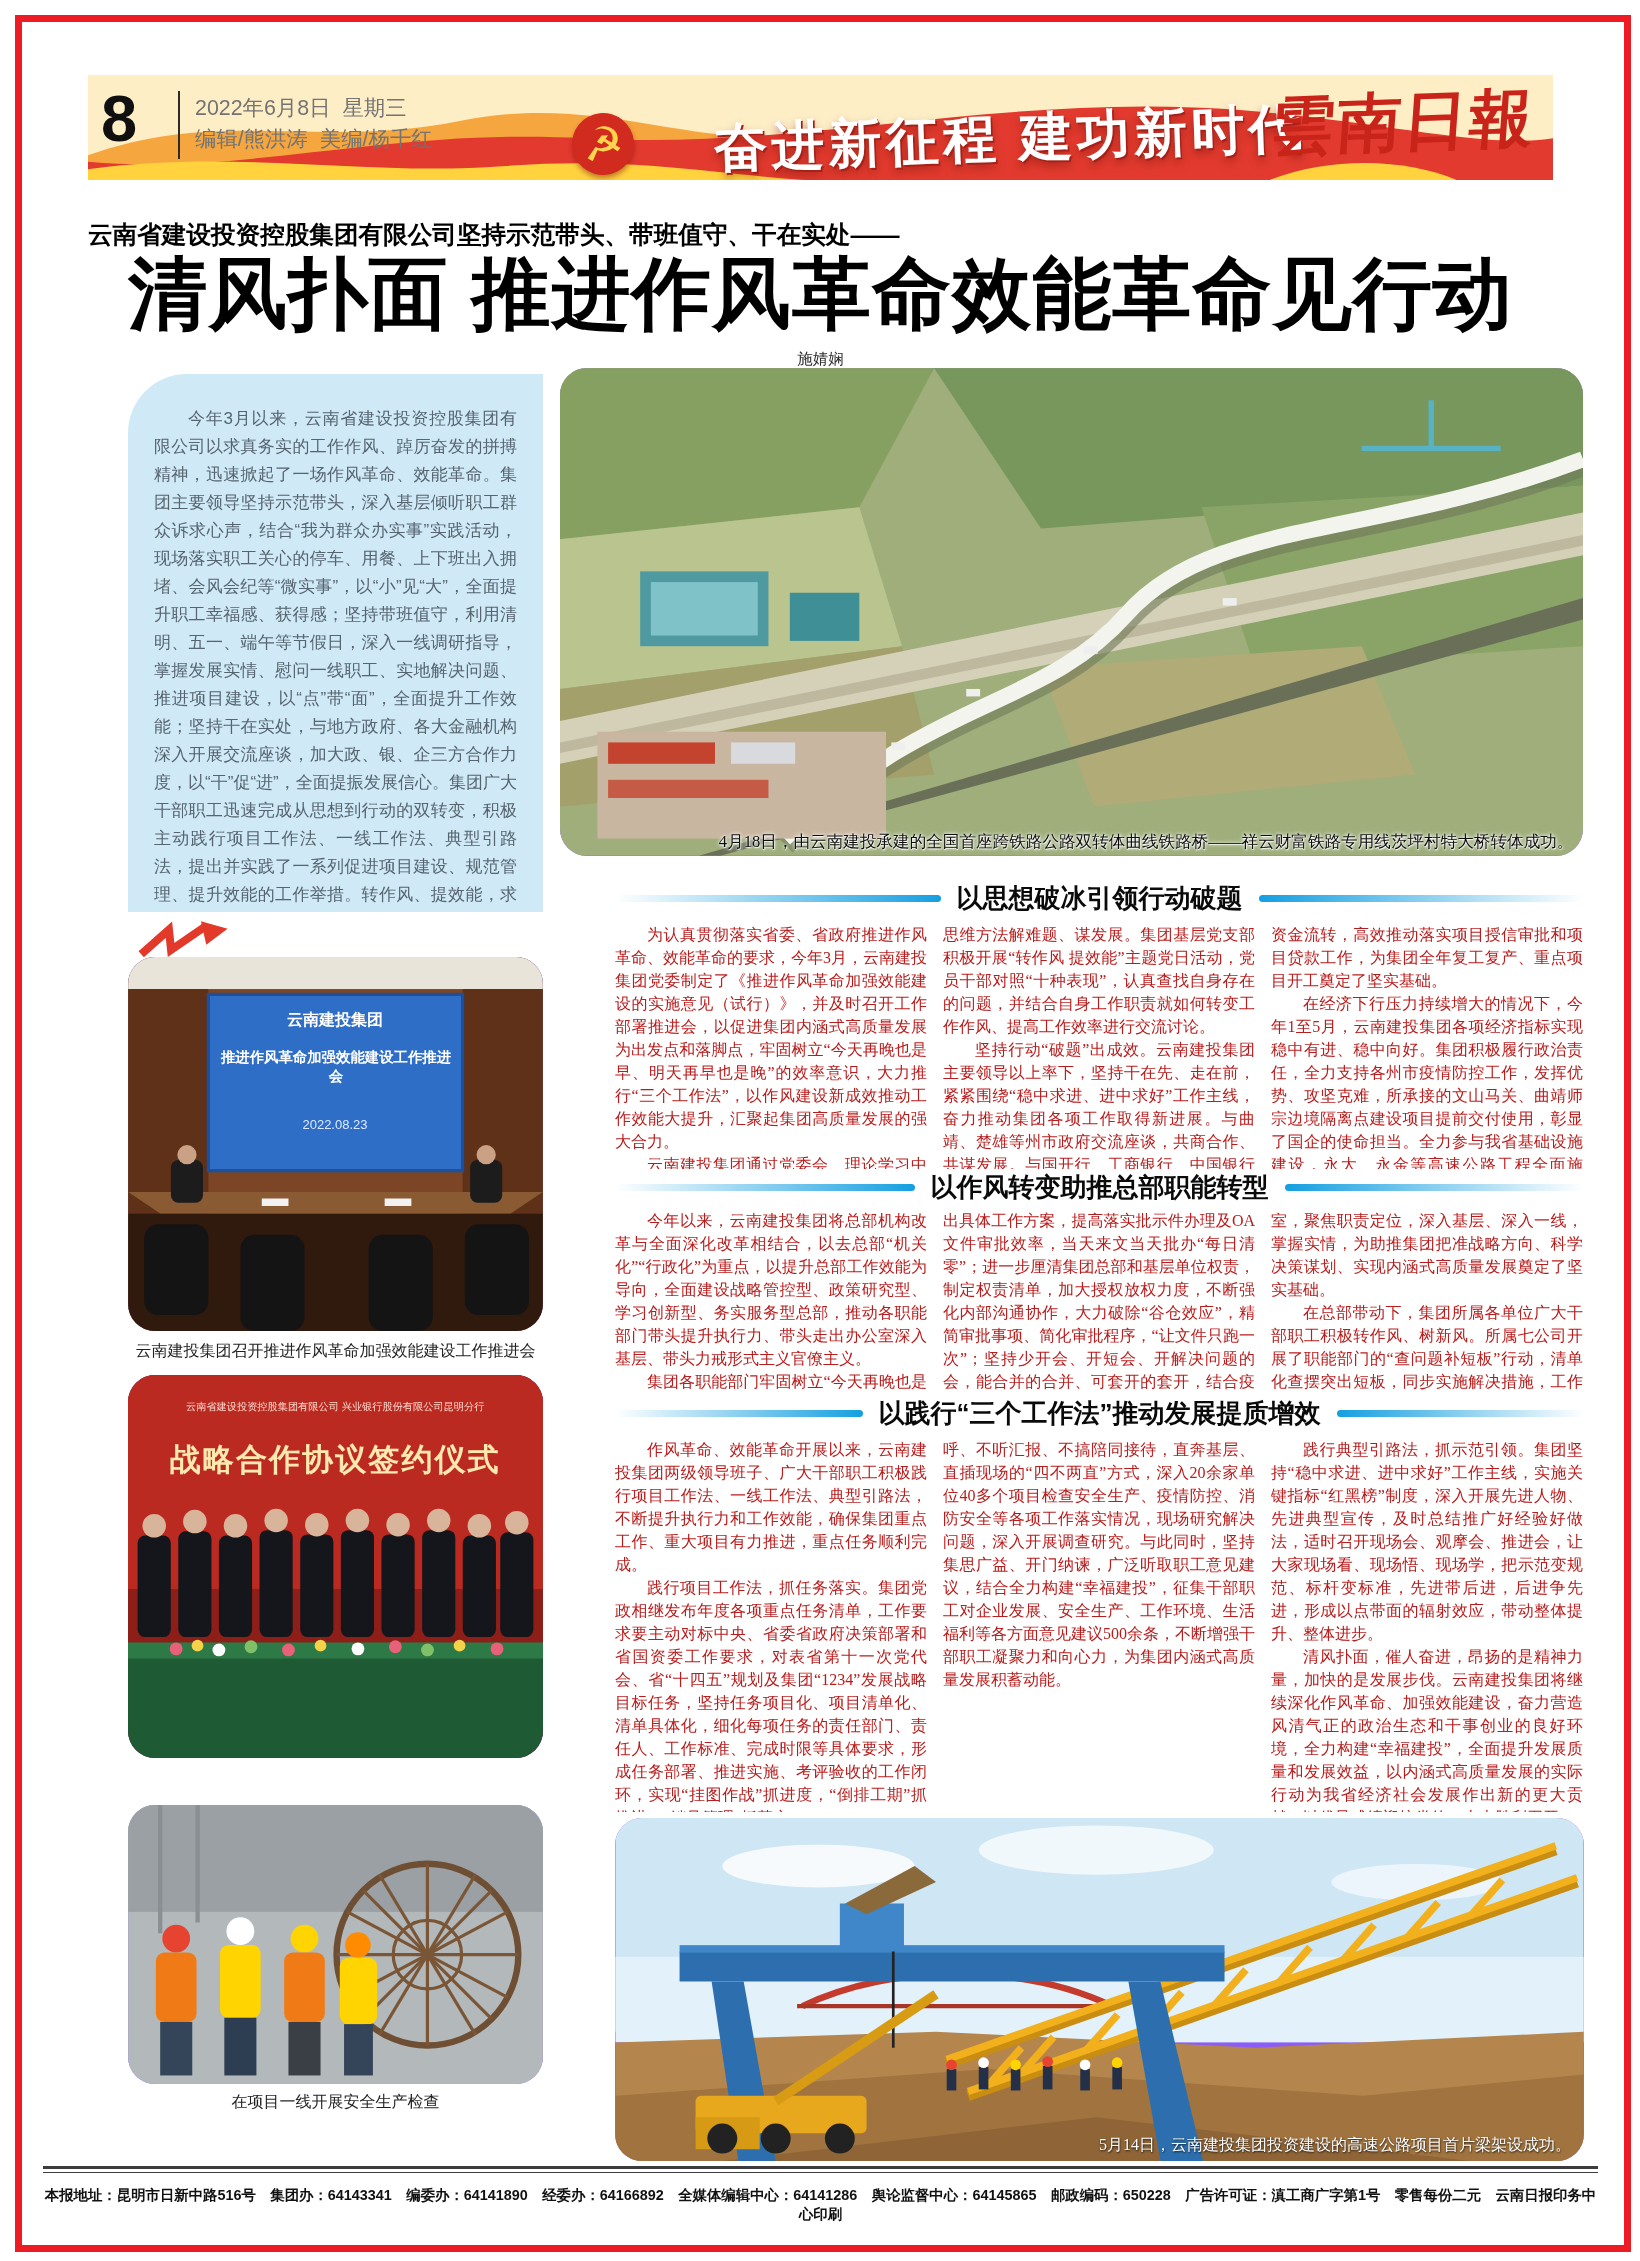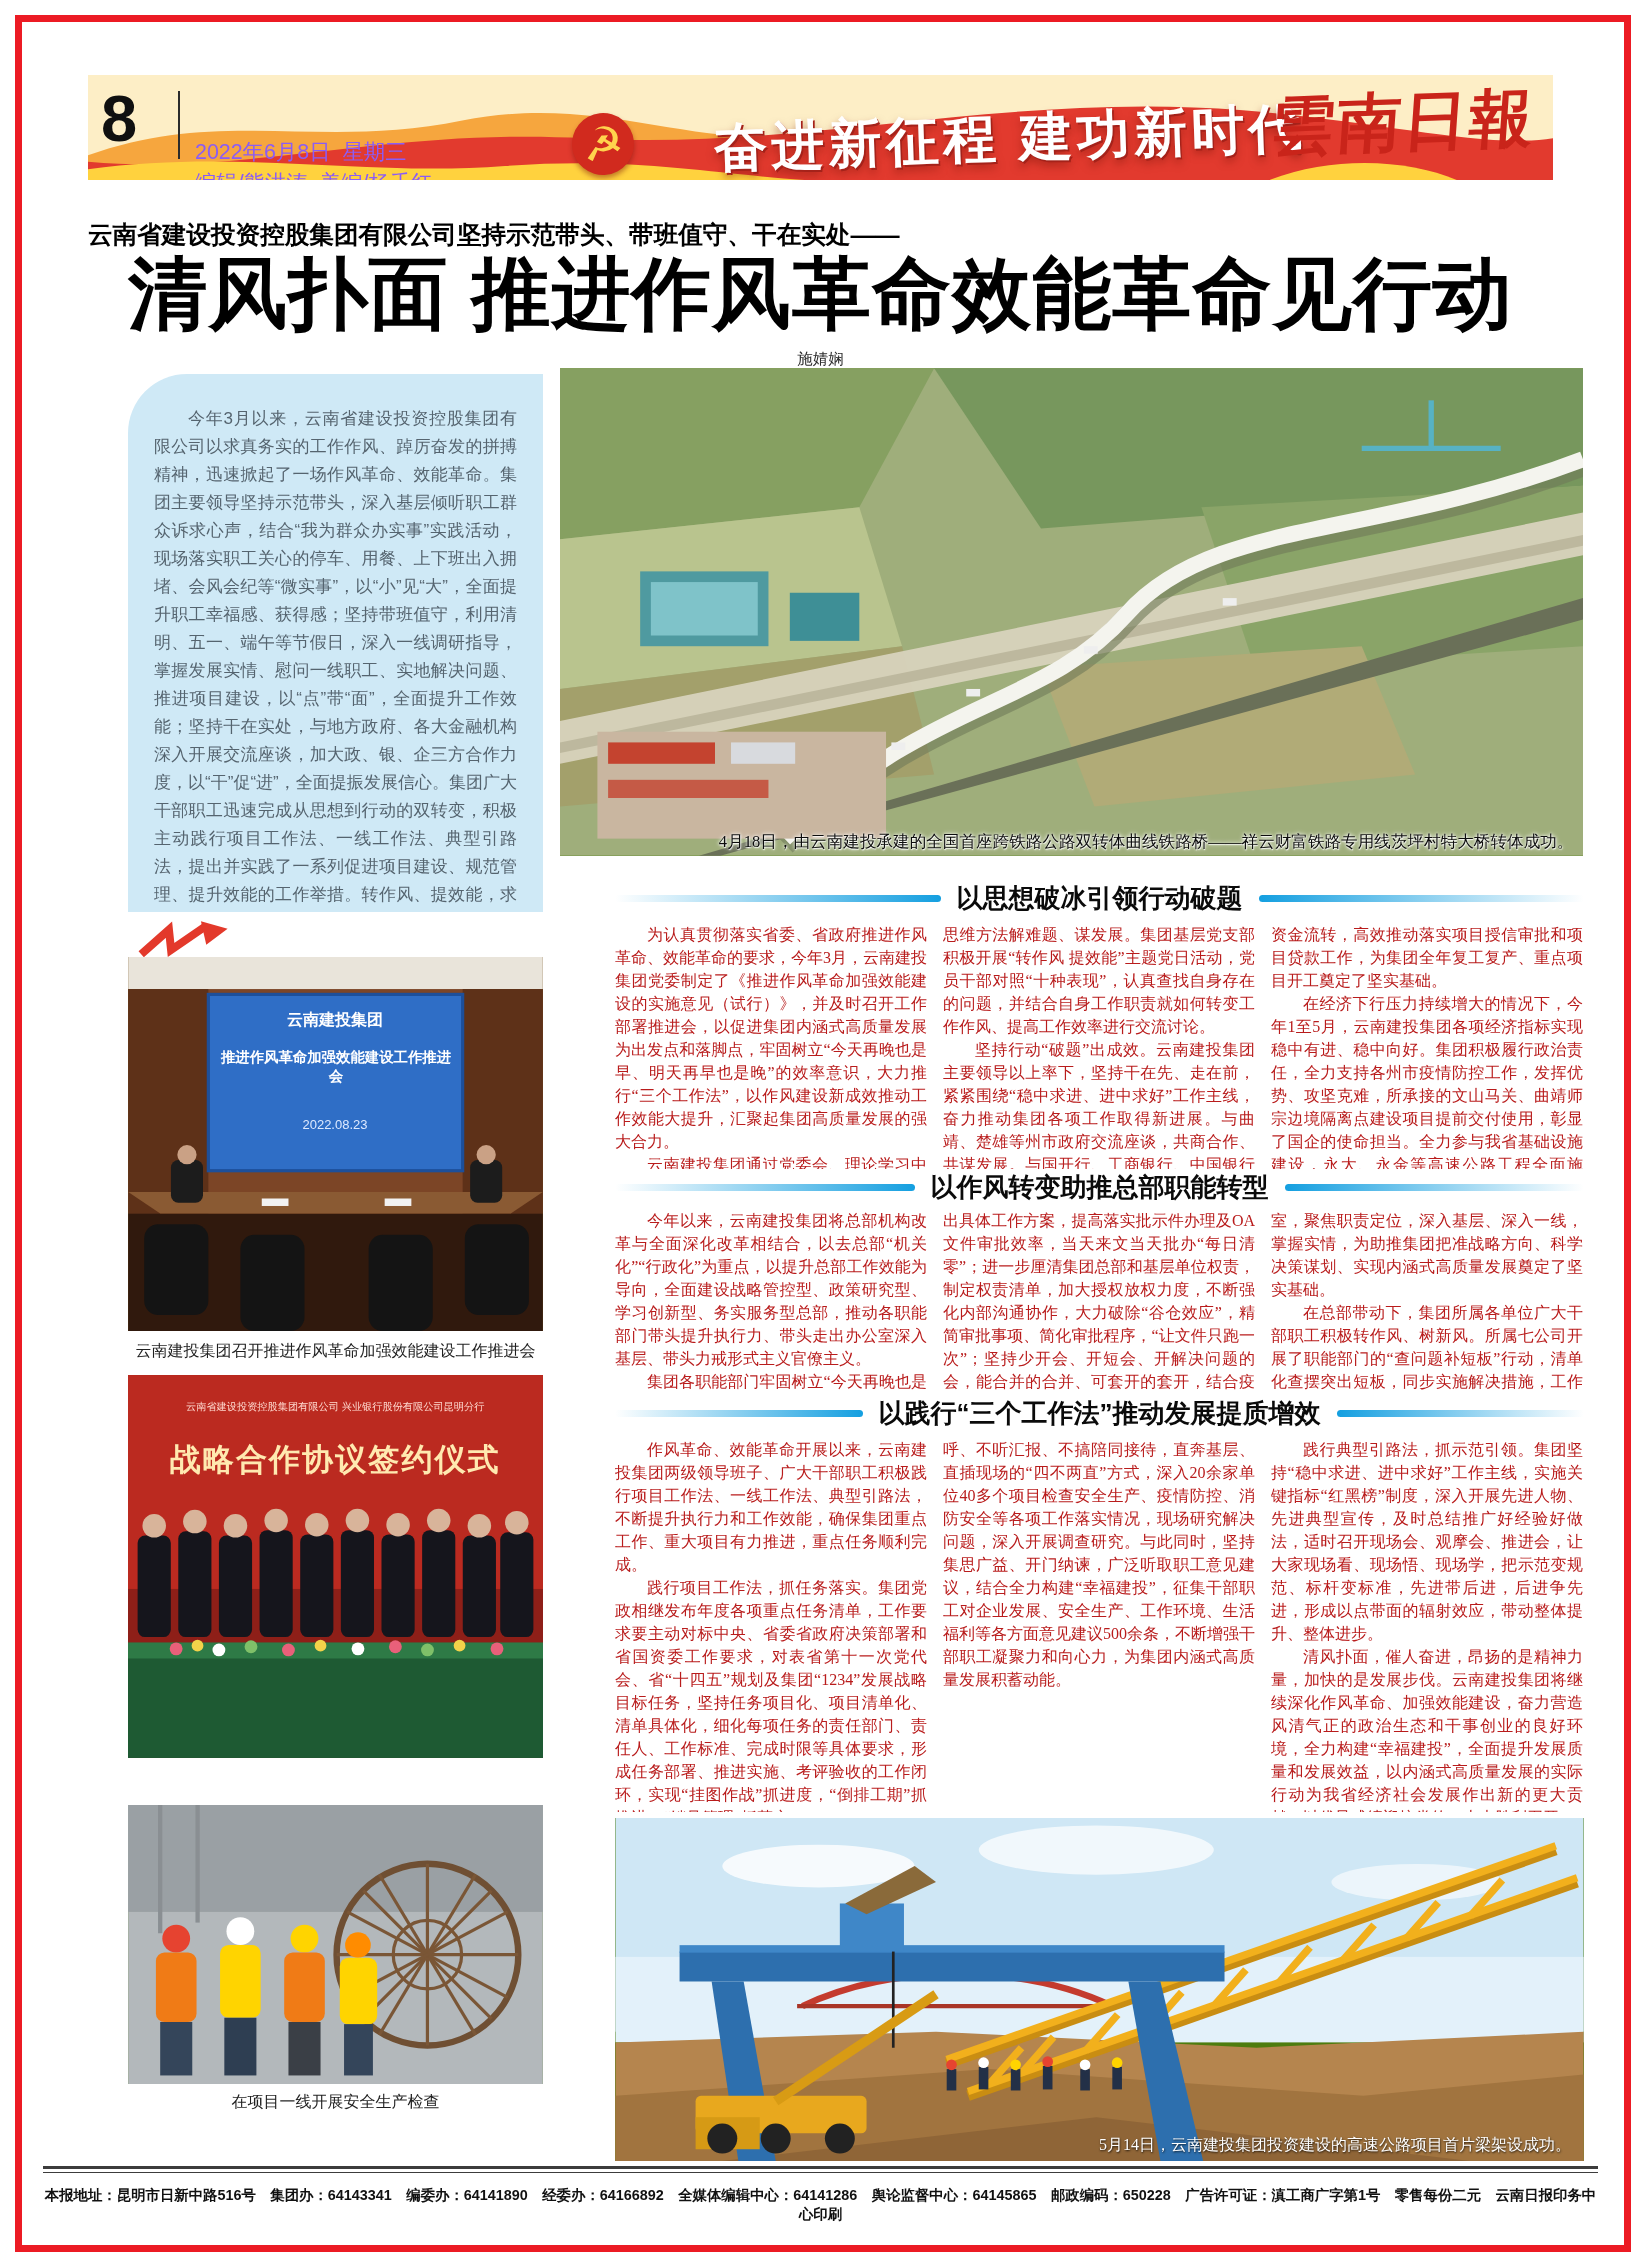--- a/index.html
+++ b/index.html
@@ -7,41 +7,41 @@
        font-family:"Liberation Serif","DejaVu Serif",serif;color:#1a1a1a;overflow:hidden;}
   .abs{position:absolute;}
   .sans{font-family:"Liberation Sans","DejaVu Sans",sans-serif;}
   
   .frame{position:absolute;left:15px;top:15px;width:1602px;height:2223px;border:7.5px solid #ec1b24;pointer-events:none;}
   
   .masthead{left:88px;top:75px;width:1465px;height:105px;background:#fdeec6;overflow:hidden;}
   .masthead svg{position:absolute;left:0;top:0;}
   .pageno{left:13px;top:10.7px;font-size:65px;font-weight:900;color:#101010;line-height:1;}
   .mh-div{left:90px;top:16px;width:1.6px;height:68px;background:#2b2b2b;}
-  .mh-date{left:107px;top:18px;font-size:21.4px;color:#8b5cf6;line-height:31px;white-space:pre;margin-top:44px;}
+  .mh-date{left:107px;top:18px;font-size:21.4px;color:#737373;line-height:31px;white-space:pre;}
   .emblem{left:484px;top:38px;width:62px;height:62px;border-radius:50%;background:#d12a1e;
           display:flex;align-items:center;justify-content:center;color:#ffd34d;font-size:46px;
           box-shadow:0 3.2px 5.3px rgba(120,20,8,.45);transform:rotate(-6deg);}
   .slogan{left:540px;top:28px;width:764px;text-align:center;font-weight:900;font-size:53px;color:#ffffff;
           letter-spacing:4.3px;transform:rotate(-2deg);
           text-shadow:1.6px 2.1px 0 #a5221a, 0 5.3px 8.6px rgba(120,20,8,.5);}
   .brand{right:18px;top:4.3px;font-size:64px;font-weight:700;color:#c9241a;letter-spacing:2.1px;
          transform:rotate(-2deg) skewX(-6deg);}
   
   .kicker{left:88px;top:218px;width:1465px;font-size:24.6px;font-weight:700;color:#000;}
   .headline{left:88px;top:249px;width:1465px;text-align:center;font-weight:900;font-size:79px;
             letter-spacing:1.1px;color:#000;line-height:1.15;}
   .byline{left:88px;top:349px;width:1465px;text-align:center;font-size:15.5px;color:#2c2c2c;}
   
   .intro{left:128px;top:374px;width:415px;height:538px;background:#cfe9f6;border-radius:59px 0 0 0;overflow:hidden;}
   .intro p{margin:0;padding:31px 26px 0 26px;font-size:17px;line-height:28px;text-align:justify;
            color:#55646f;text-indent:2em;}
   .zigzag{left:138px;top:921px;}
   
-  .photo{overflow:hidden;background:#4d7c0f;}
+  .photo{overflow:hidden;background:#8b5cf6;border-radius:27px;}
   .photo svg{display:block;}
   .photo-cap-over{position:absolute;left:0;right:9.6px;bottom:3.2px;text-align:right;font-size:16.6px;color:#0d0d0d;
                   text-shadow:0 0 3.2px #fff,0 0 5.3px #fff,0.5px 0.5px 1.1px #fff;}
   .photo-cap-white{position:absolute;right:13px;bottom:5.3px;text-align:right;font-size:16px;color:#ffffff;
                   text-shadow:0.5px 1.1px 2.1px rgba(0,0,0,.85);}
   .cap{font-size:16px;color:#1f1f1f;text-align:center;font-family:"Liberation Sans","DejaVu Sans",sans-serif;}
   
   .sec-head{left:615px;width:969px;height:31px;display:flex;align-items:center;}
   .sec-head .bar{flex:1;height:7.5px;border-radius:3.7px;}
   .sec-head .bar.l{background:linear-gradient(90deg,rgba(23,160,224,0),#149fe0);}

